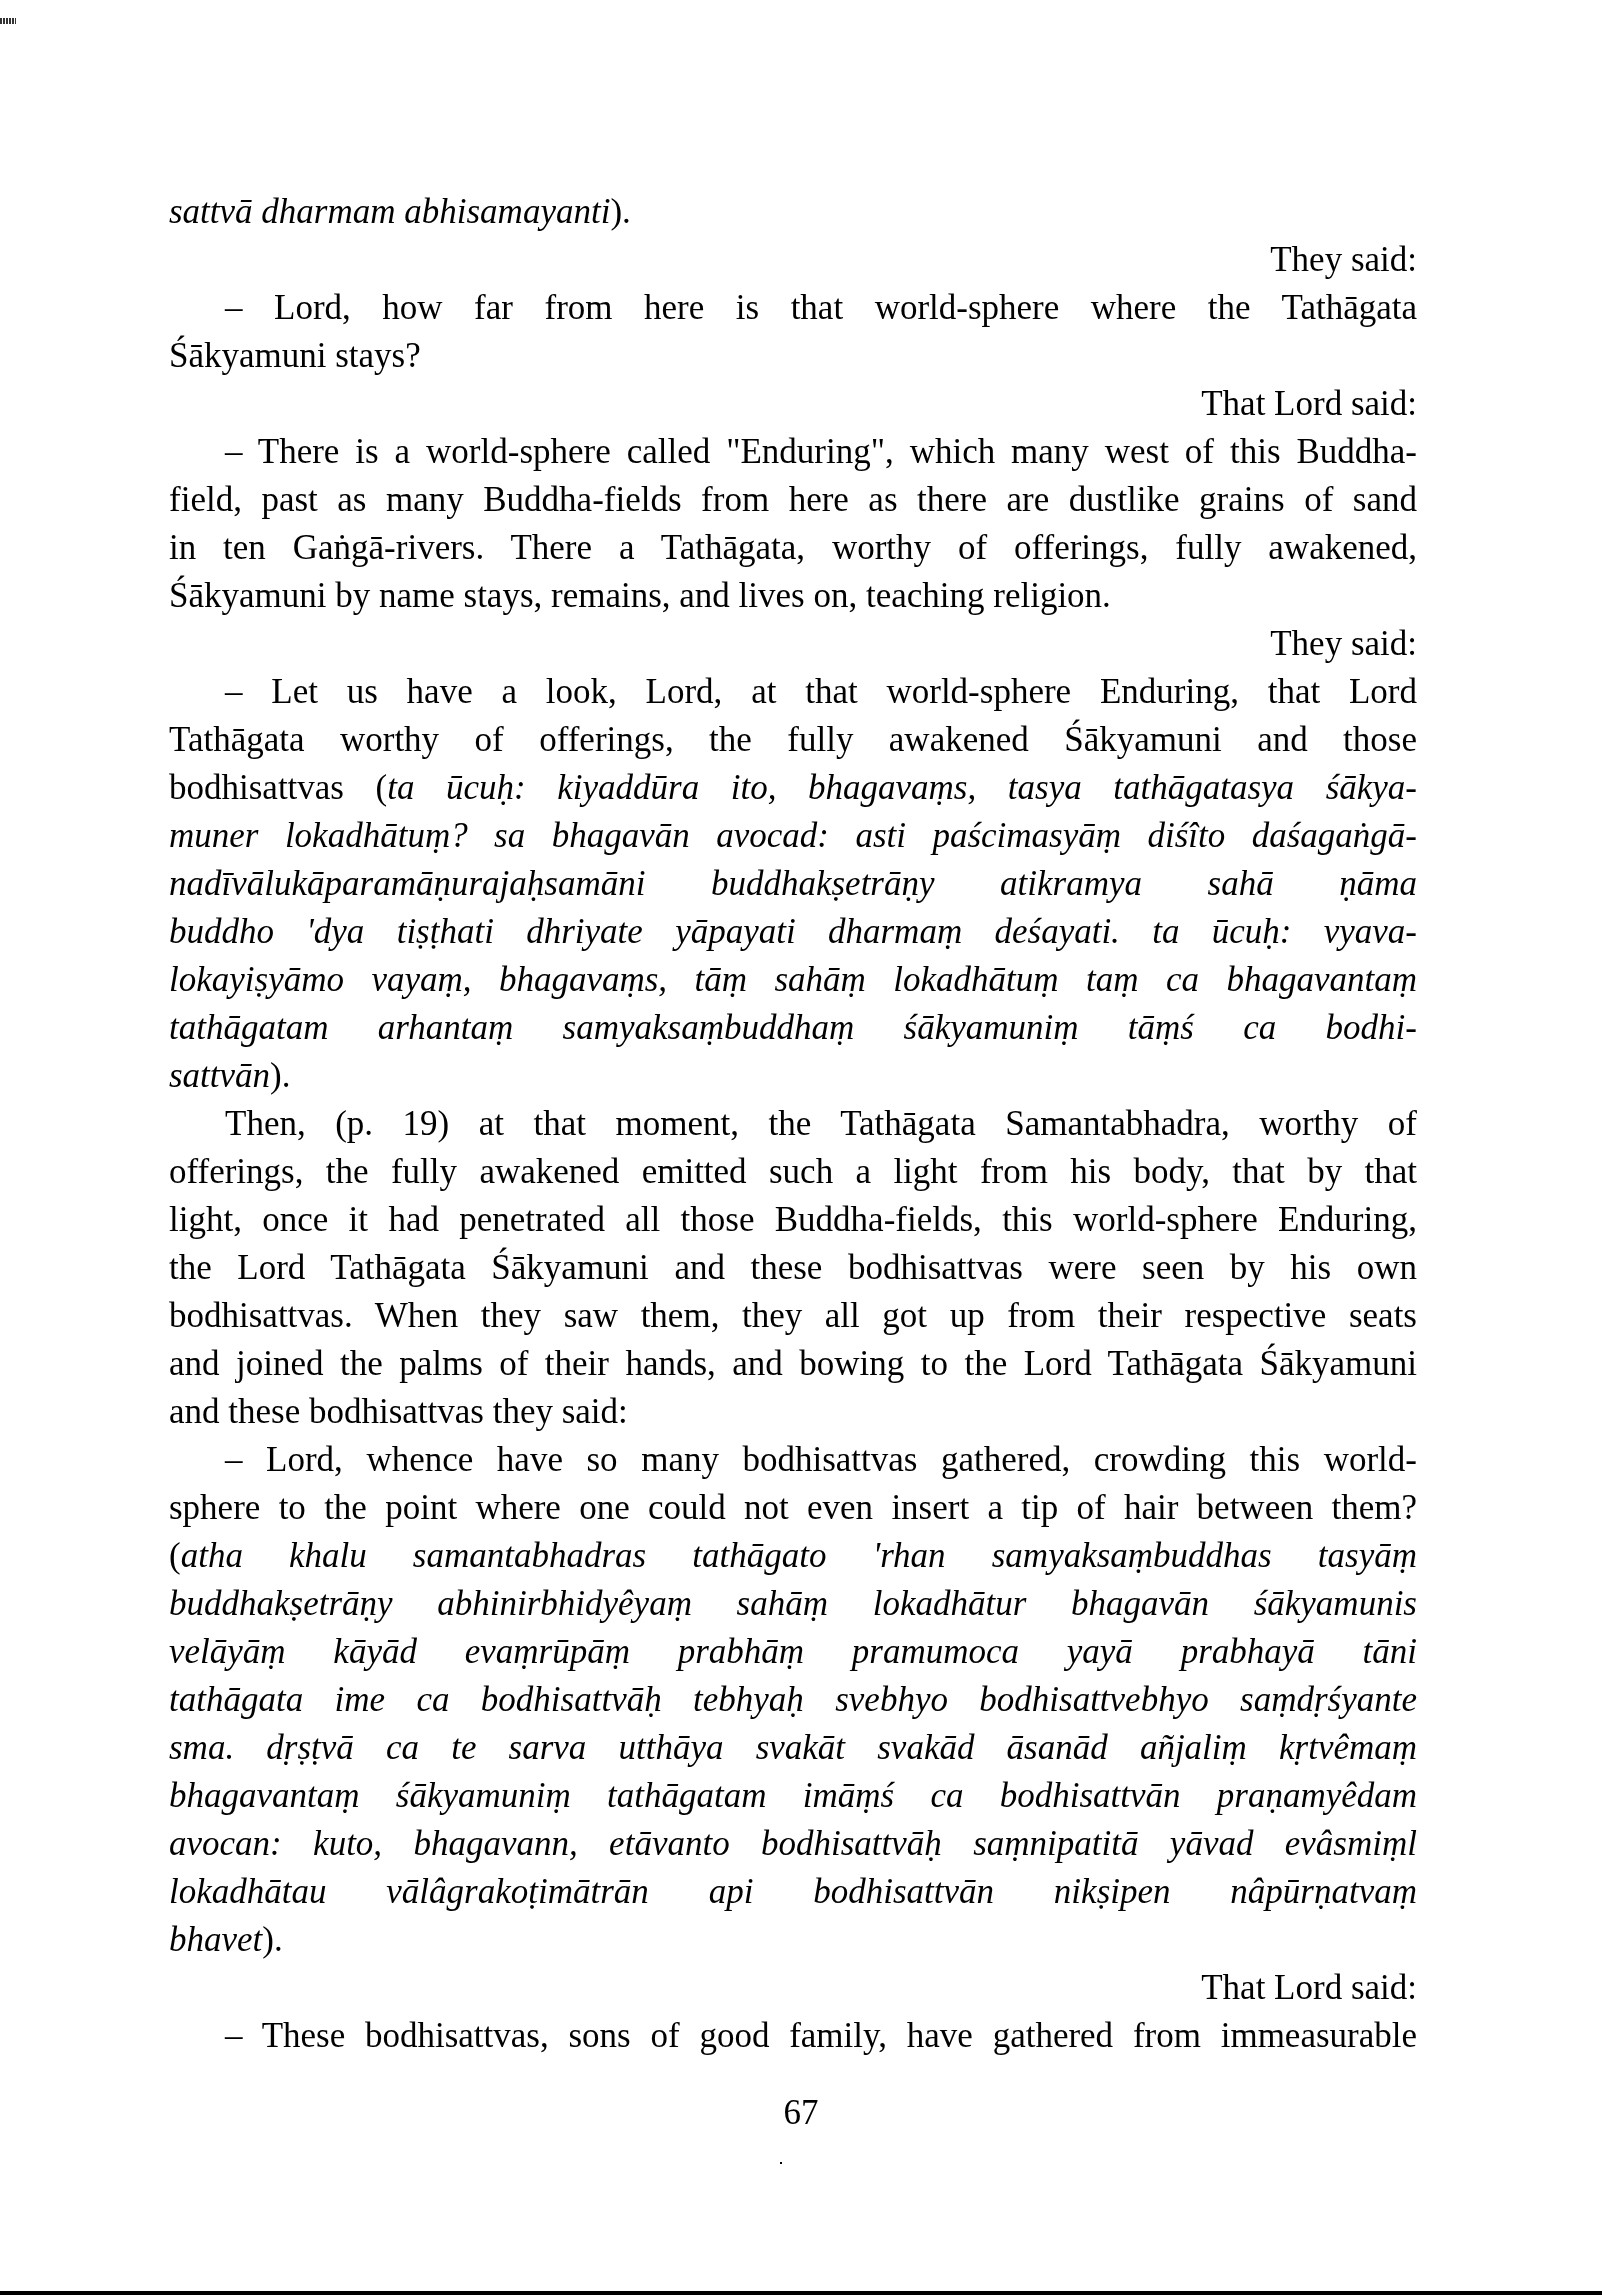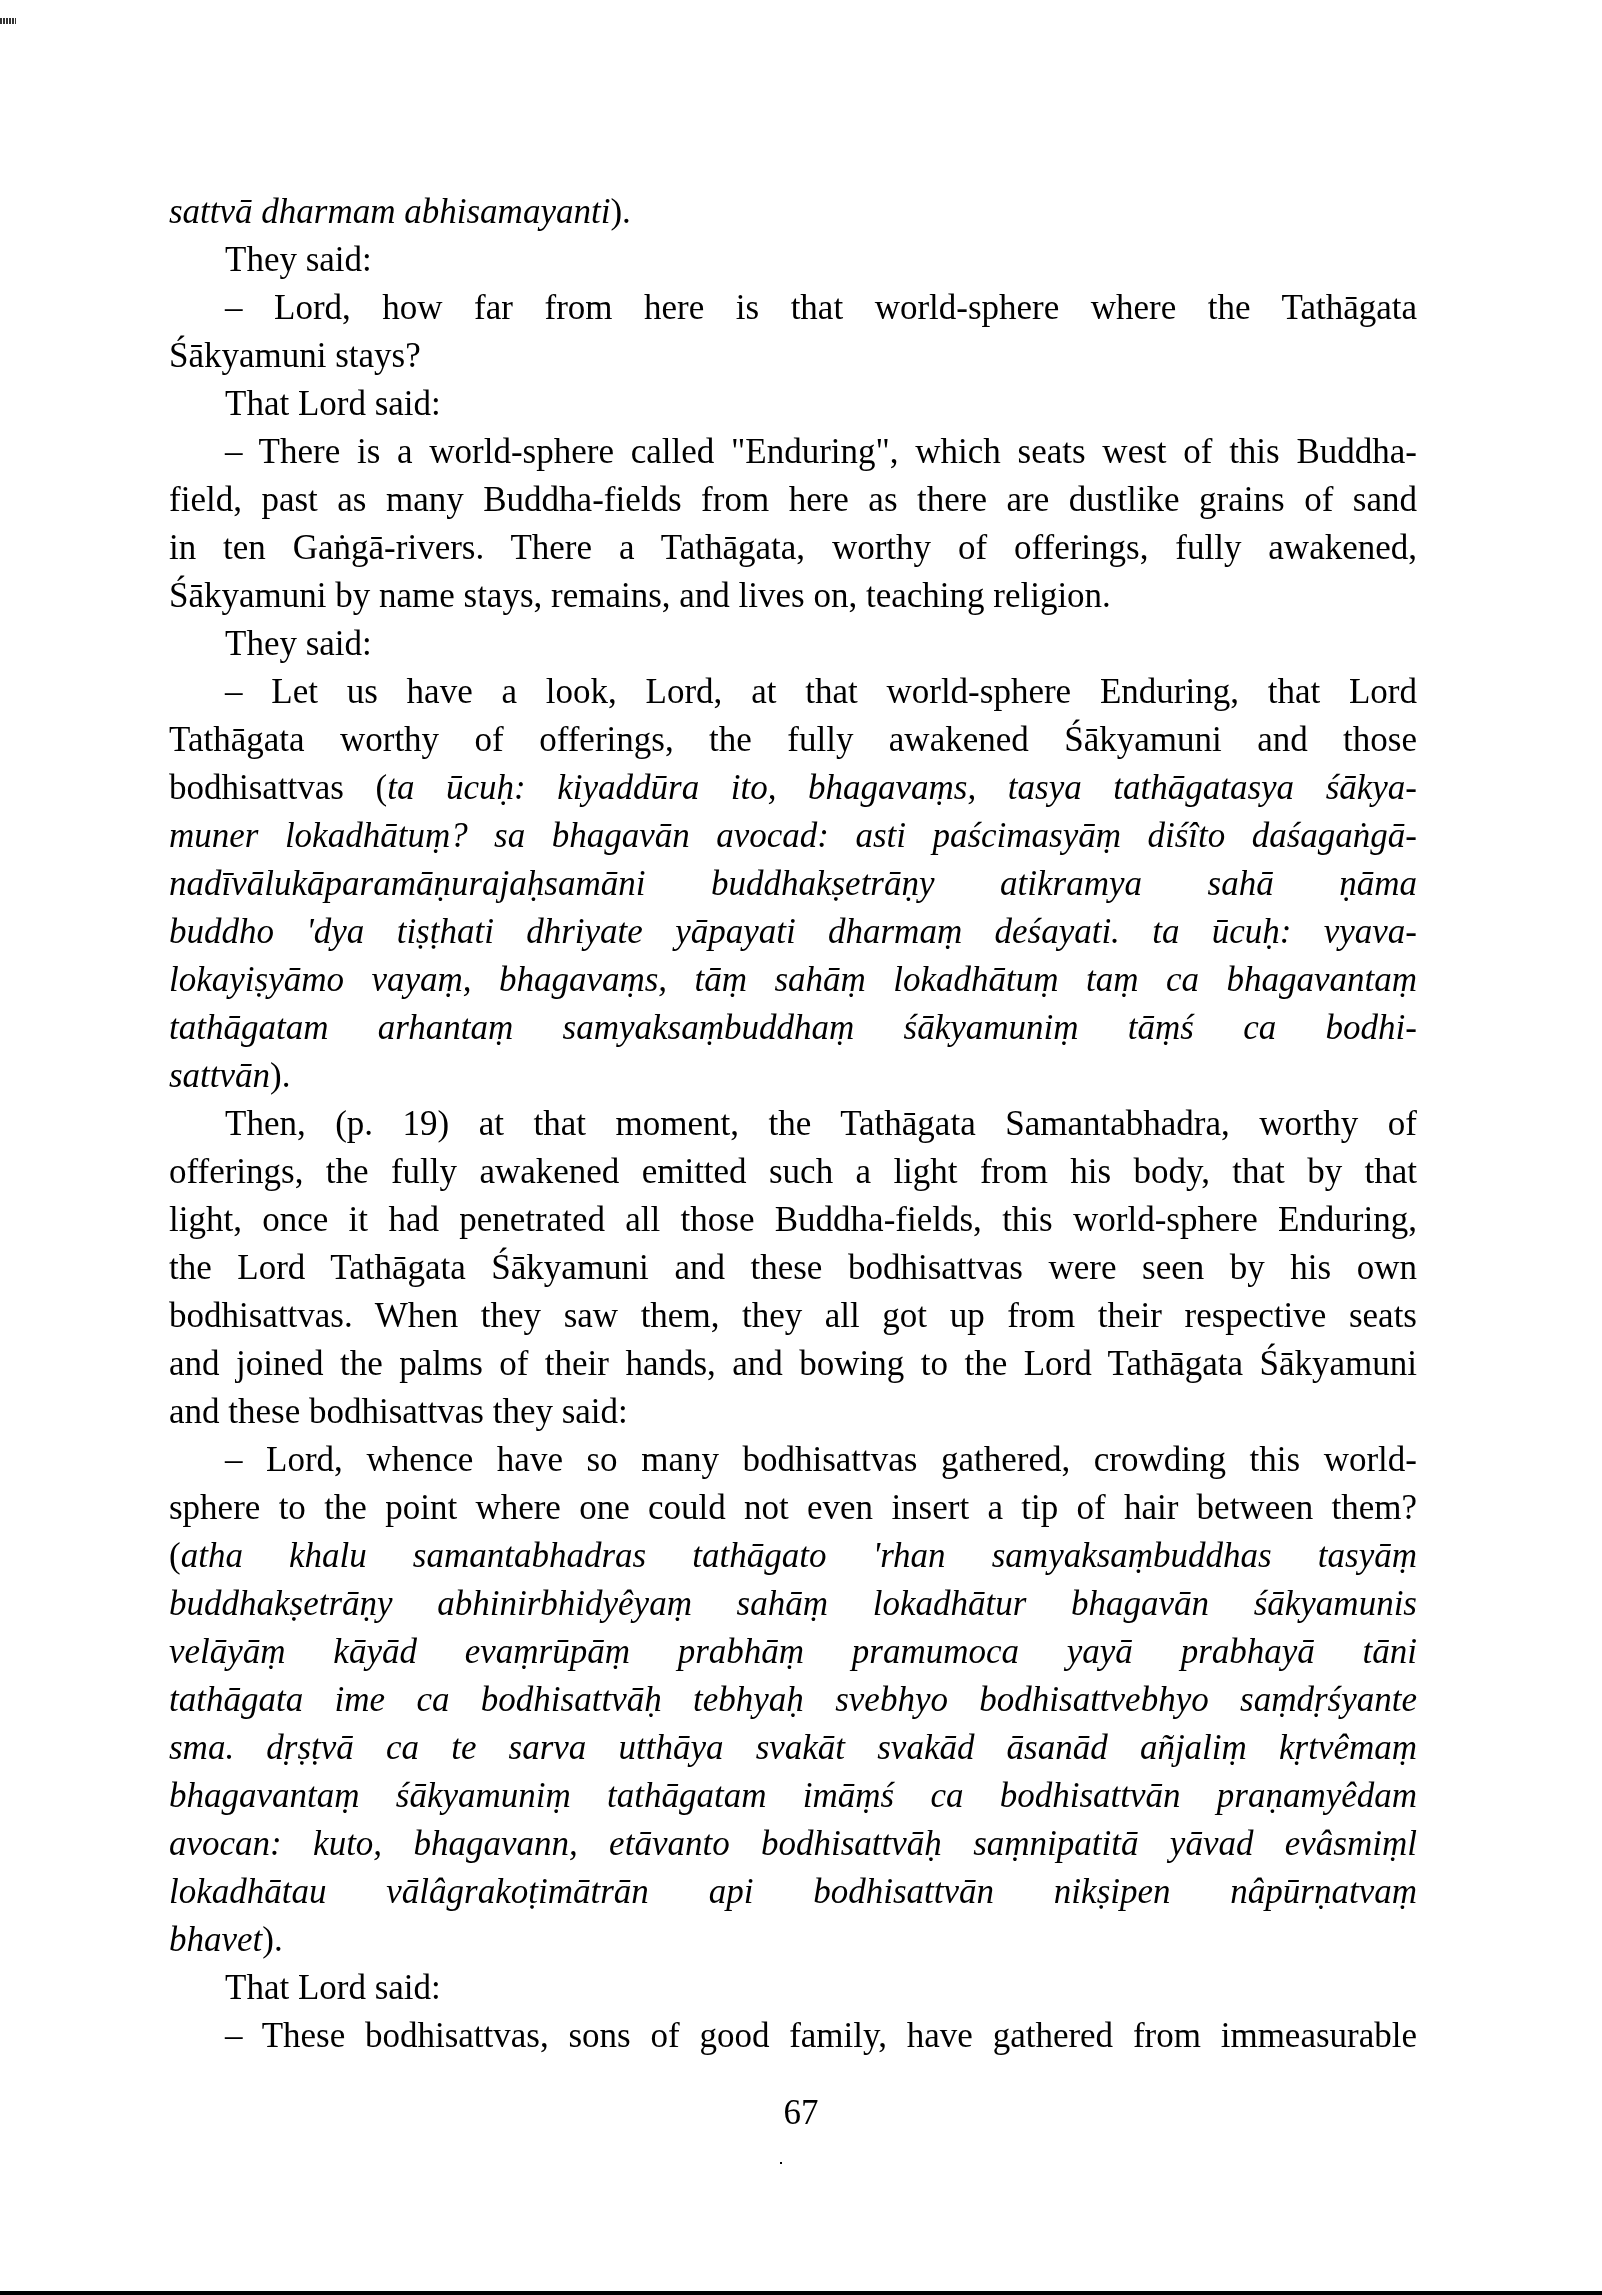--- a/index.html
+++ b/index.html
@@ -38,20 +38,21 @@
     white-space: nowrap;
     overflow: visible;
   }
   .justify {
     text-align: justify;
     text-align-last: justify;
     white-space: normal;
   }
   .indent {
     padding-left: 56px;
+    text-align: right;
   }
   .it {
     font-style: italic;
   }
   .page-number {
     position: absolute;
     left: 0;
     width: 1602px;
     top: 2089px;
     text-align: center;
@@ -79,21 +80,21 @@
 <body>
 
 <div class="corner-mark"></div>
 
 <div class="page" id="page-body">
     <div class="line"><span class="it">sattvā dharmam abhisamayanti</span><span>).</span></div>
     <div class="line indent"><span>They said:</span></div>
     <div class="line indent justify"><span>– Lord, how far from here is that world-sphere where the Tathāgata</span></div>
     <div class="line"><span>Śākyamuni stays?</span></div>
     <div class="line indent"><span>That Lord said:</span></div>
-    <div class="line indent justify"><span>– There is a world-sphere called "Enduring", which seats west of this Buddha-</span></div>
+    <div class="line indent justify"><span>– There is a world-sphere called "Enduring", which many west of this Buddha-</span></div>
     <div class="line justify"><span>field, past as many Buddha-fields from here as there are dustlike grains of sand</span></div>
     <div class="line justify"><span>in ten Gaṅgā-rivers. There a Tathāgata, worthy of offerings, fully awakened,</span></div>
     <div class="line"><span>Śākyamuni by name stays, remains, and lives on, teaching religion.</span></div>
     <div class="line indent"><span>They said:</span></div>
     <div class="line indent justify"><span>– Let us have a look, Lord, at that world-sphere Enduring, that Lord</span></div>
     <div class="line justify"><span>Tathāgata worthy of offerings, the fully awakened Śākyamuni and those</span></div>
     <div class="line justify"><span>bodhisattvas (</span><span class="it">ta ūcuḥ: kiyaddūra ito, bhagavaṃs, tasya tathāgatasya śākya-</span></div>
     <div class="line justify"><span class="it">muner lokadhātuṃ? sa bhagavān avocad: asti paścimasyāṃ diśîto daśagaṅgā-</span></div>
     <div class="line justify"><span class="it">nadīvālukāparamāṇurajaḥsamāni buddhakṣetrāṇy atikramya sahā ṇāma</span></div>
     <div class="line justify"><span class="it">buddho 'dya tiṣṭhati dhriyate yāpayati dharmaṃ deśayati. ta ūcuḥ: vyava-</span></div>

